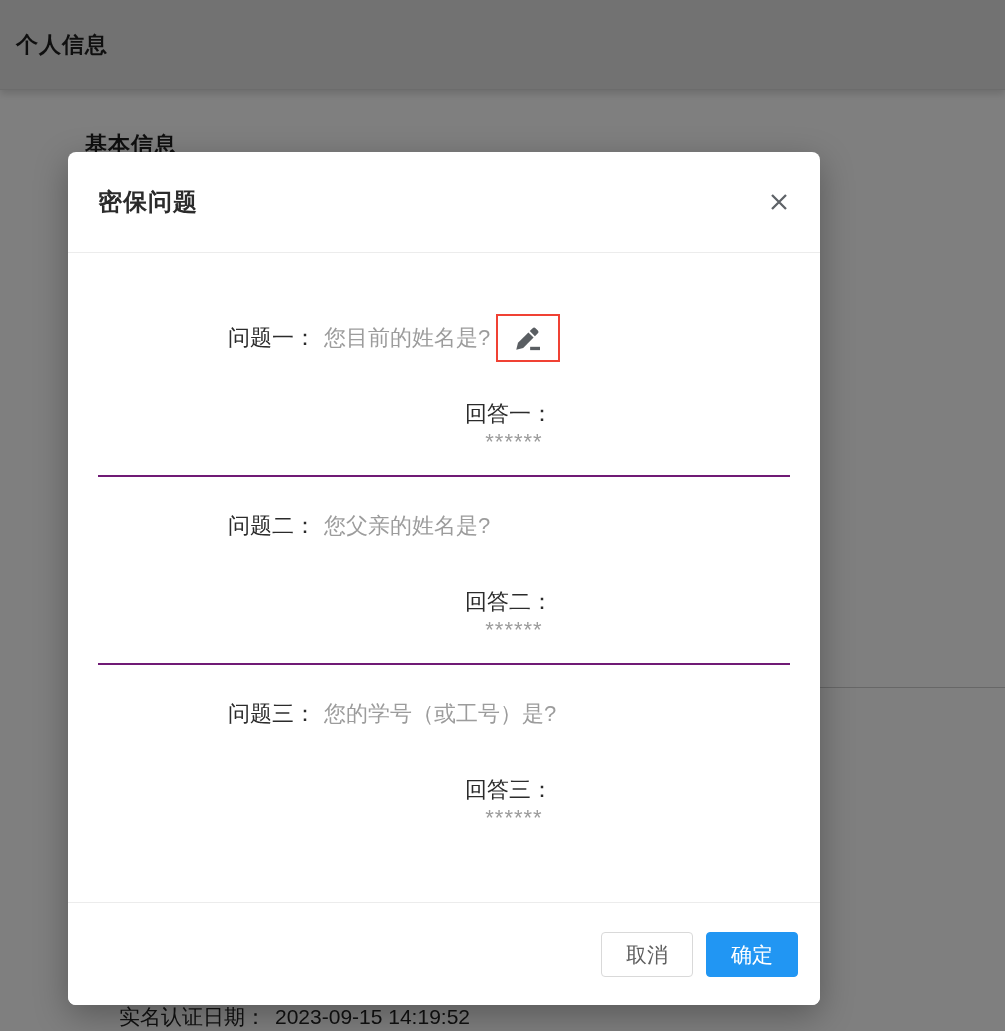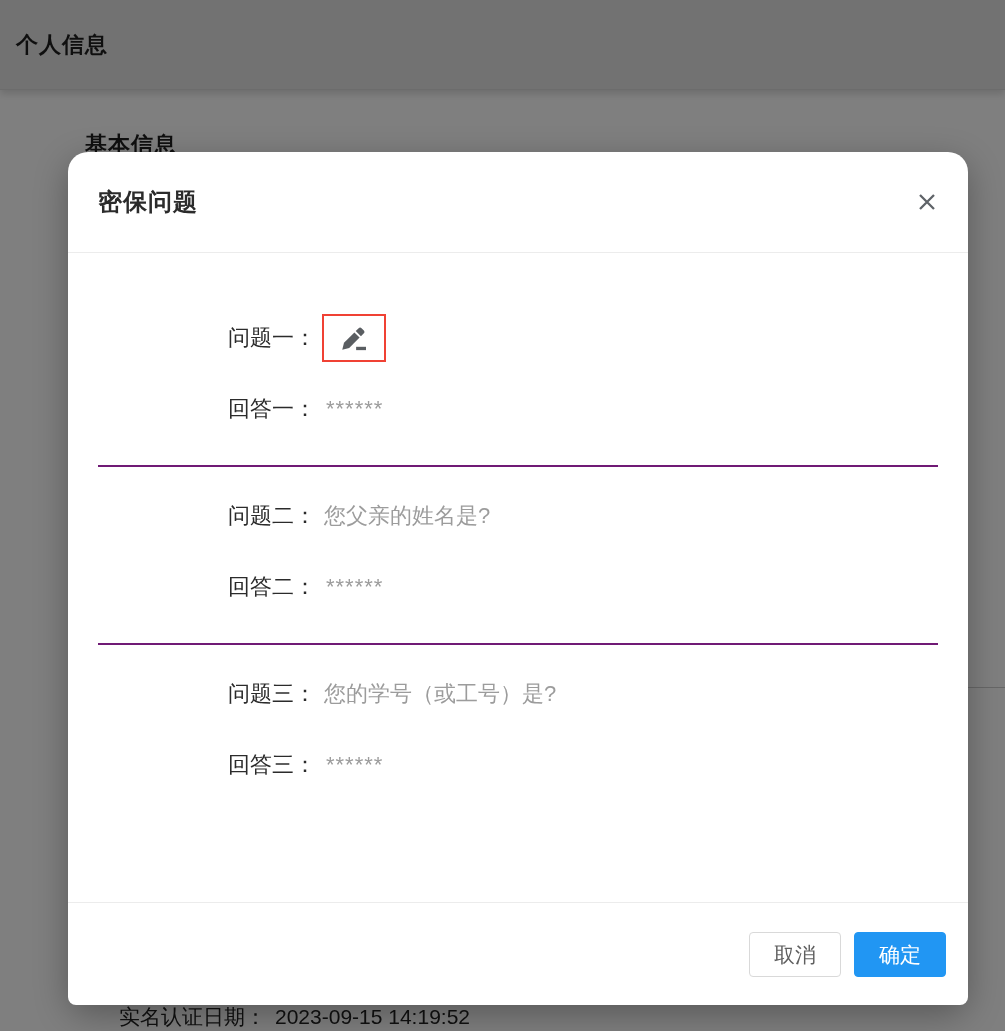--- a/index.html
+++ b/index.html
@@ -25,42 +25,42 @@
     position:absolute; left:119px; top:1003px; font-size:21px; color:#222;
     white-space:nowrap;
   }
   .bottom-row .value { margin-left:9px; color:#222; }
 
   
   .overlay { position:absolute; inset:0; background:rgba(0,0,0,0.5); z-index:10; }
 
   
   .modal {
-    position:absolute; left:68px; top:152px; width:900px; height:853px;
-    background:#fff; border-radius:20px; z-index:20;
+    position:absolute; left:68px; top:152px; width:752px; height:853px;
+    background:#fff; border-radius:8px; z-index:20;
     box-shadow:0 10px 34px rgba(0,0,0,0.30); box-sizing:border-box;
   }
   .modal-header {
     height:101px; display:flex; align-items:center; justify-content:space-between;
     padding:0 30px; border-bottom:1px solid #ececec; box-sizing:border-box;
   }
   .modal-title { font-size:24px; font-weight:bold; color:#2b2b2b; letter-spacing:1px; }
   .close-button {
     width:40px; height:40px; display:flex; align-items:center; justify-content:center;
     background:none; border:none; padding:0; margin-right:-9px; cursor:pointer;
   }
 
   .modal-body { padding-top:36px; }
   .qa-section {
     margin:0 30px; padding:29px 0 36px 130px;
     border-bottom:2px solid #701a75;
   }
   .qa-section.last { border-bottom:none; }
   .qa-row { display:flex; align-items:center; height:40px; font-size:22px; }
-  .qa-row.answer { margin-top:31px; }
+  .qa-row.answer { margin-top:41px;flex-direction:column; }
   .qa-label { color:#2b2b2b; flex:none; }
   .qa-text { color:#9c9c9c; margin-left:8px; }
   .qa-value { color:#9c9c9c; margin-left:10px; letter-spacing:1px; }
 
   .edit-button {
     width:64px; height:48px; margin-left:6px; flex:none;
     border:2px solid #f04134; background:#fff; box-sizing:border-box;
     display:flex; align-items:center; justify-content:center; cursor:pointer; padding:0;
   }
 
@@ -105,20 +105,21 @@
         </svg>
       </span>
     </button>
   </div>
 
   <div class="modal-body">
 
     <div class="qa-section">
       <div class="qa-row question">
         <span class="qa-label">问题一：</span>
+        <span class="qa-text">您目前的姓名是?</span>
         <button class="edit-button" title="">
           <span style="display:flex;">
             <svg width="32" height="32" viewBox="0 0 24 24" fill="#5a5e62">
               <path d="M3.2 20.8 L4.5 15.6 L12.3 7.8 L16.2 11.7 L8.4 19.5 Z"></path>
               <path d="M13.3 6.8 L15.5 4.6 C16.1 4 17.05 4 17.65 4.6 L19.4 6.35 C20 6.95 20 7.9 19.4 8.5 L17.2 10.7 Z"></path>
               <rect x="13.6" y="18.6" width="7.4" height="2.5"></rect>
             </svg>
           </span>
         </button>
       </div>

